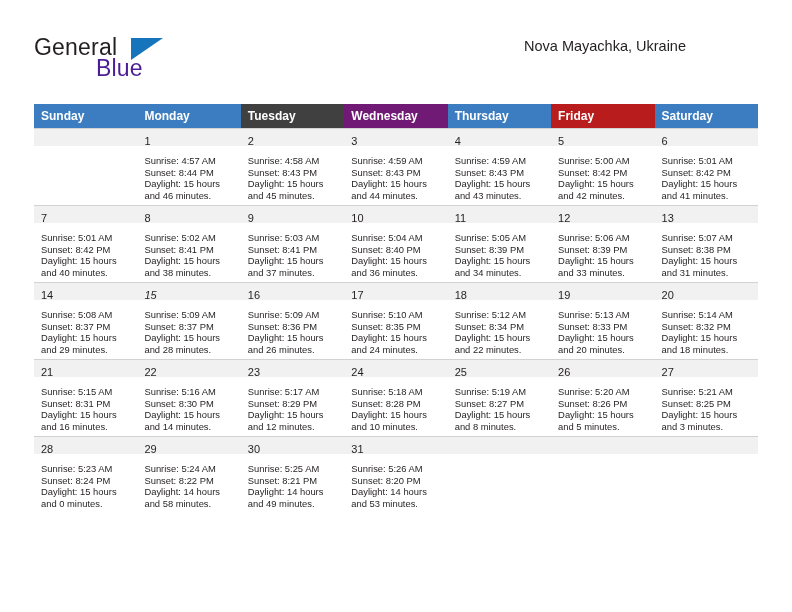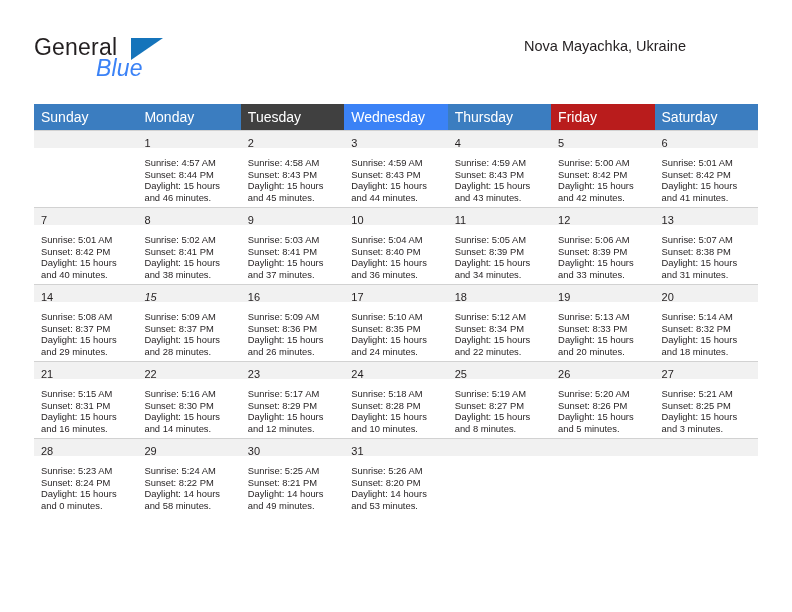--- a/index.html
+++ b/index.html
@@ -92,22 +92,22 @@
     width: 724px;
   }
   table.cal {
     border-collapse: collapse;
     table-layout: fixed;
     width: 724px;
   }
   table.cal th {
     background: #3b7dc0;
     color: #ffffff;
-    font-size: 14px;
-    font-weight: normal;
+    font-size: 12px;
+    font-weight: bold;
     text-align: left;
     padding: 5px 0 5px 7px;
     height: 11px;
     border: none;
   }
   table.cal col { width: 103.43px; }
 
   td.daycell {
     vertical-align: top;
     padding: 0;
@@ -141,21 +141,21 @@
 </head>
 <body>
 
 <div class="page">
 
   <div class="header">
 
     <div class="brand">
       <span class="brand-general">General</span>
       <span class="brand-tri" style="border-left-color: rgb(21, 116, 187);"></span>
-      <span class="brand-blue" style="color: #3b82f6; font-style: italic;">Blue</span>
+      <span class="brand-blue" style="color: #4c1d95;">Blue</span>
     </div>
 
     <div class="title-block">
       <div class="cal-subtitle">Nova Mayachka, Ukraine</div>
     </div>
 
   </div>
 
   <div class="calendar">
     <table class="cal">
@@ -166,21 +166,21 @@
           <col>
           <col>
           <col>
           <col>
       </colgroup>
       <thead>
         <tr>
           <th style="background: rgb(59, 125, 192);">Sunday</th>
           <th style="background: rgb(59, 125, 192);">Monday</th>
           <th style="background: #404040;">Tuesday</th>
-          <th style="background: #3b82f6;">Wednesday</th>
+          <th style="background: #701a75;">Wednesday</th>
           <th style="background: rgb(59, 125, 192);">Thursday</th>
           <th style="background: #b91c1c;">Friday</th>
           <th style="background: rgb(59, 125, 192);">Saturday</th>
         </tr>
       </thead>
       <tbody id="cal-body">
           <tr>
             <td class="daycell empty">
               <div class="daynum-band" style="background: rgb(241, 241, 241);"><span class="daynum"></span></div>
               <div class="dayinfo">

